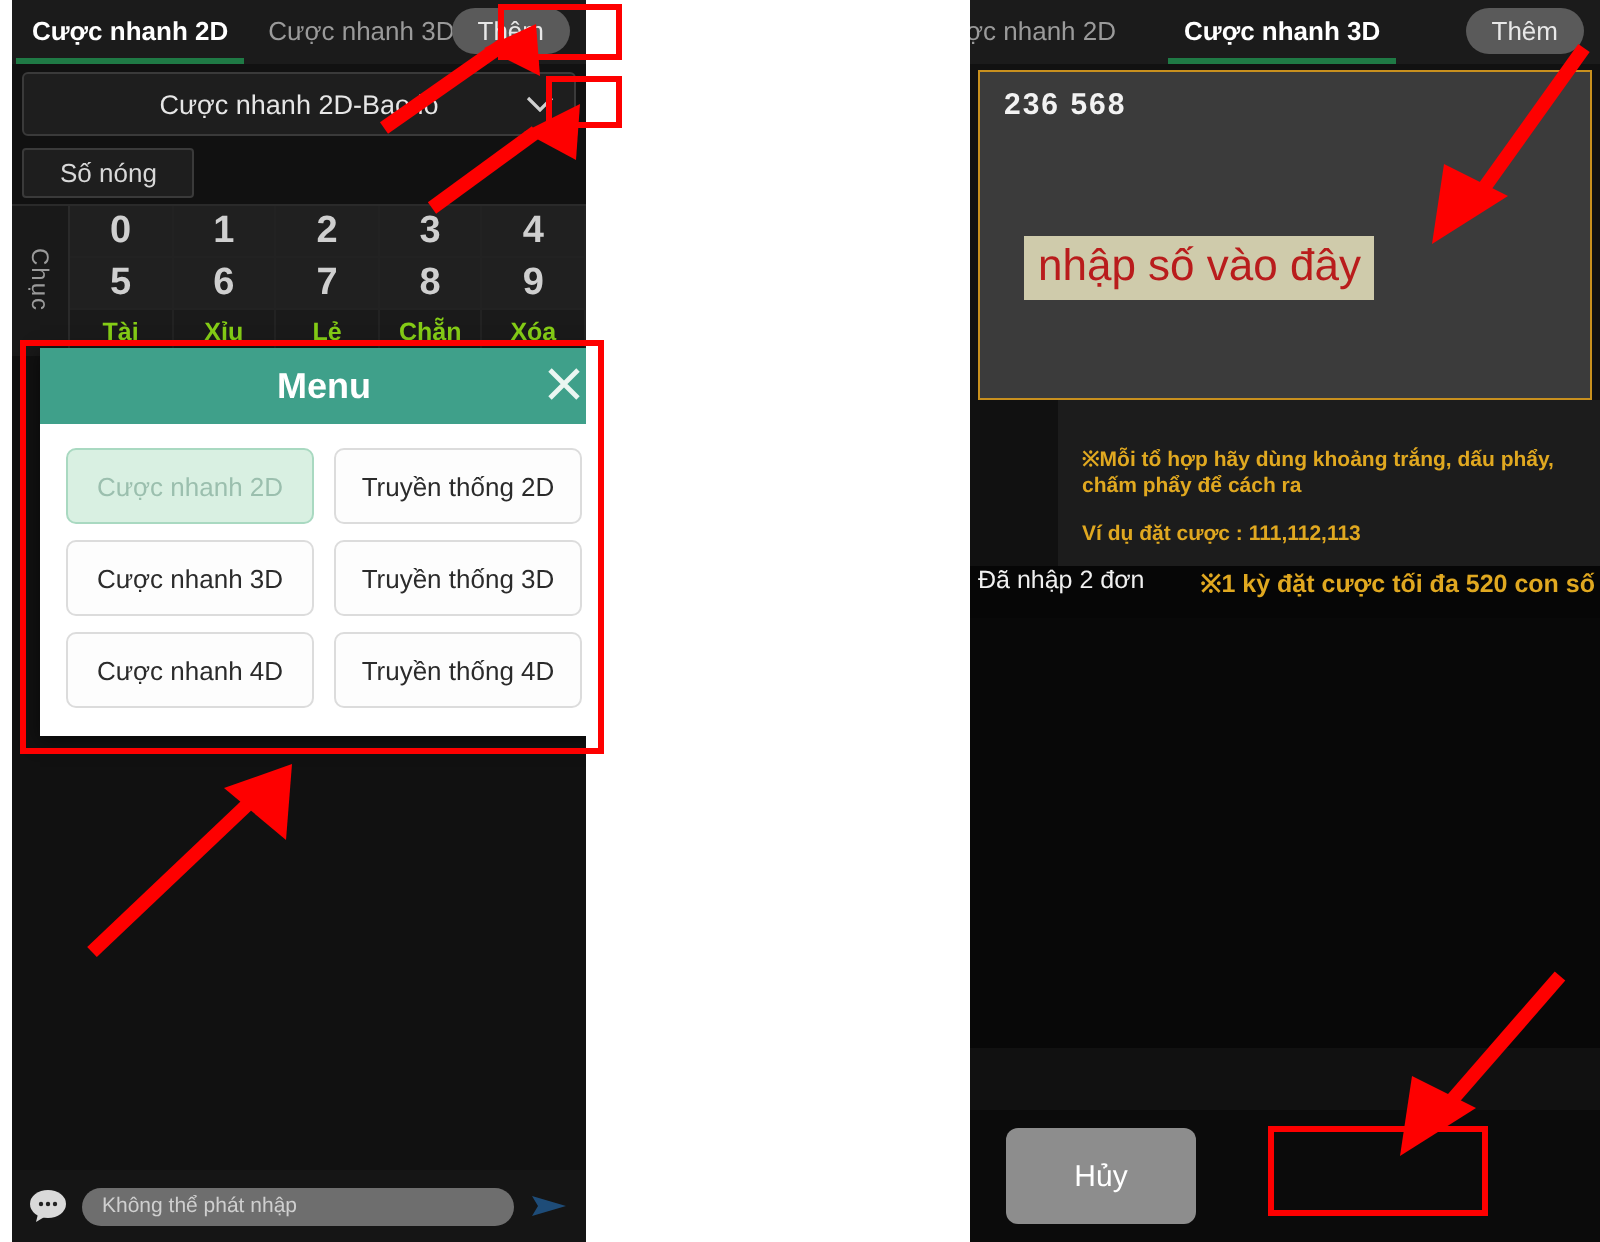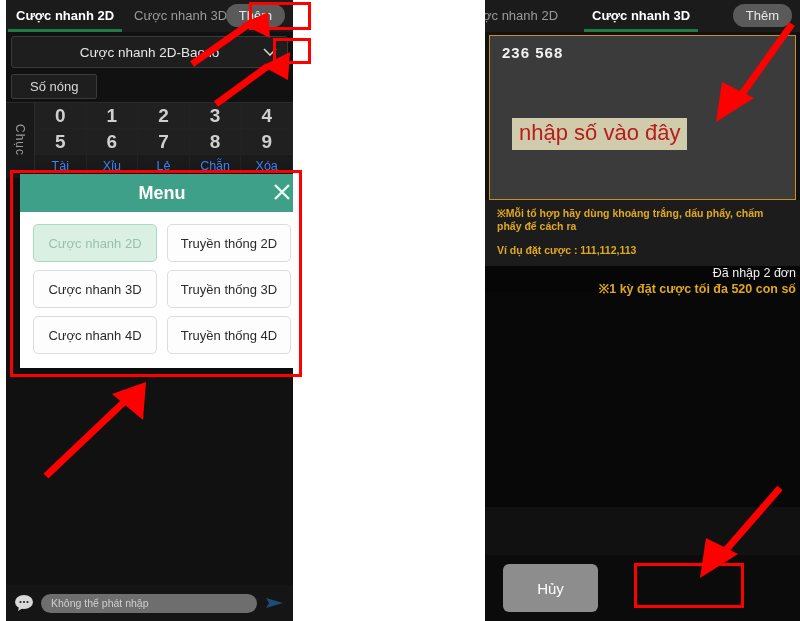--- a/index.html
+++ b/index.html
@@ -135,24 +135,24 @@
     text-align: center;
     color: #cfcfcf;
     font-size: 19px;
     font-weight: bold;
     border-right: 1px solid #222;
     border-bottom: 1px solid #222;
     background: #202020;
   }
   .grid-row.actions .cell {
     font-size: 12.5px;
-    font-weight: normal;
+    font-weight: bold;
     height: 22px;
     line-height: 22px;
-    color: #3b82f6;
+    color: #84cc16;
     background: #1a1a1a;
   }
 
   
   .behind-note {
     position: absolute;
     right: 2px;
     top: 222px;
     color: #d8a32a;
     font-size: 11px;
@@ -276,36 +276,36 @@
     left: 22px;
     top: 58px;
     background: #cfcbab;
     color: #b91c1c;
     font-size: 22px;
     padding: 2px 7px 4px 7px;
     margin-top: 24px;
   }
   .notes {
     background: #1c1c1c;
-    padding: 7px 12px 9px 12px;
+    padding: 24px 12px 9px 12px;
+    margin-left: 44px;
   }
   .note-line {
     color: #e0a820;
     font-size: 10.5px;
     line-height: 13px;
     font-weight: bold;
   }
   .note-gap { height: 11px; }
   .summary {
     background: #060606;
     height: 26px;
     display: flex;
-    align-items: flex-end;
+    align-items: flex-start;
     padding: 0 4px 0 2px;
-    flex-direction: column;
   }
   .summary-left {
     color: #f0f0f0;
     font-size: 12.5px;
     flex: 0 0 auto;
     padding-left: 2px;
   }
   .summary-right {
     color: #e0a820;
     font-size: 12.5px;

